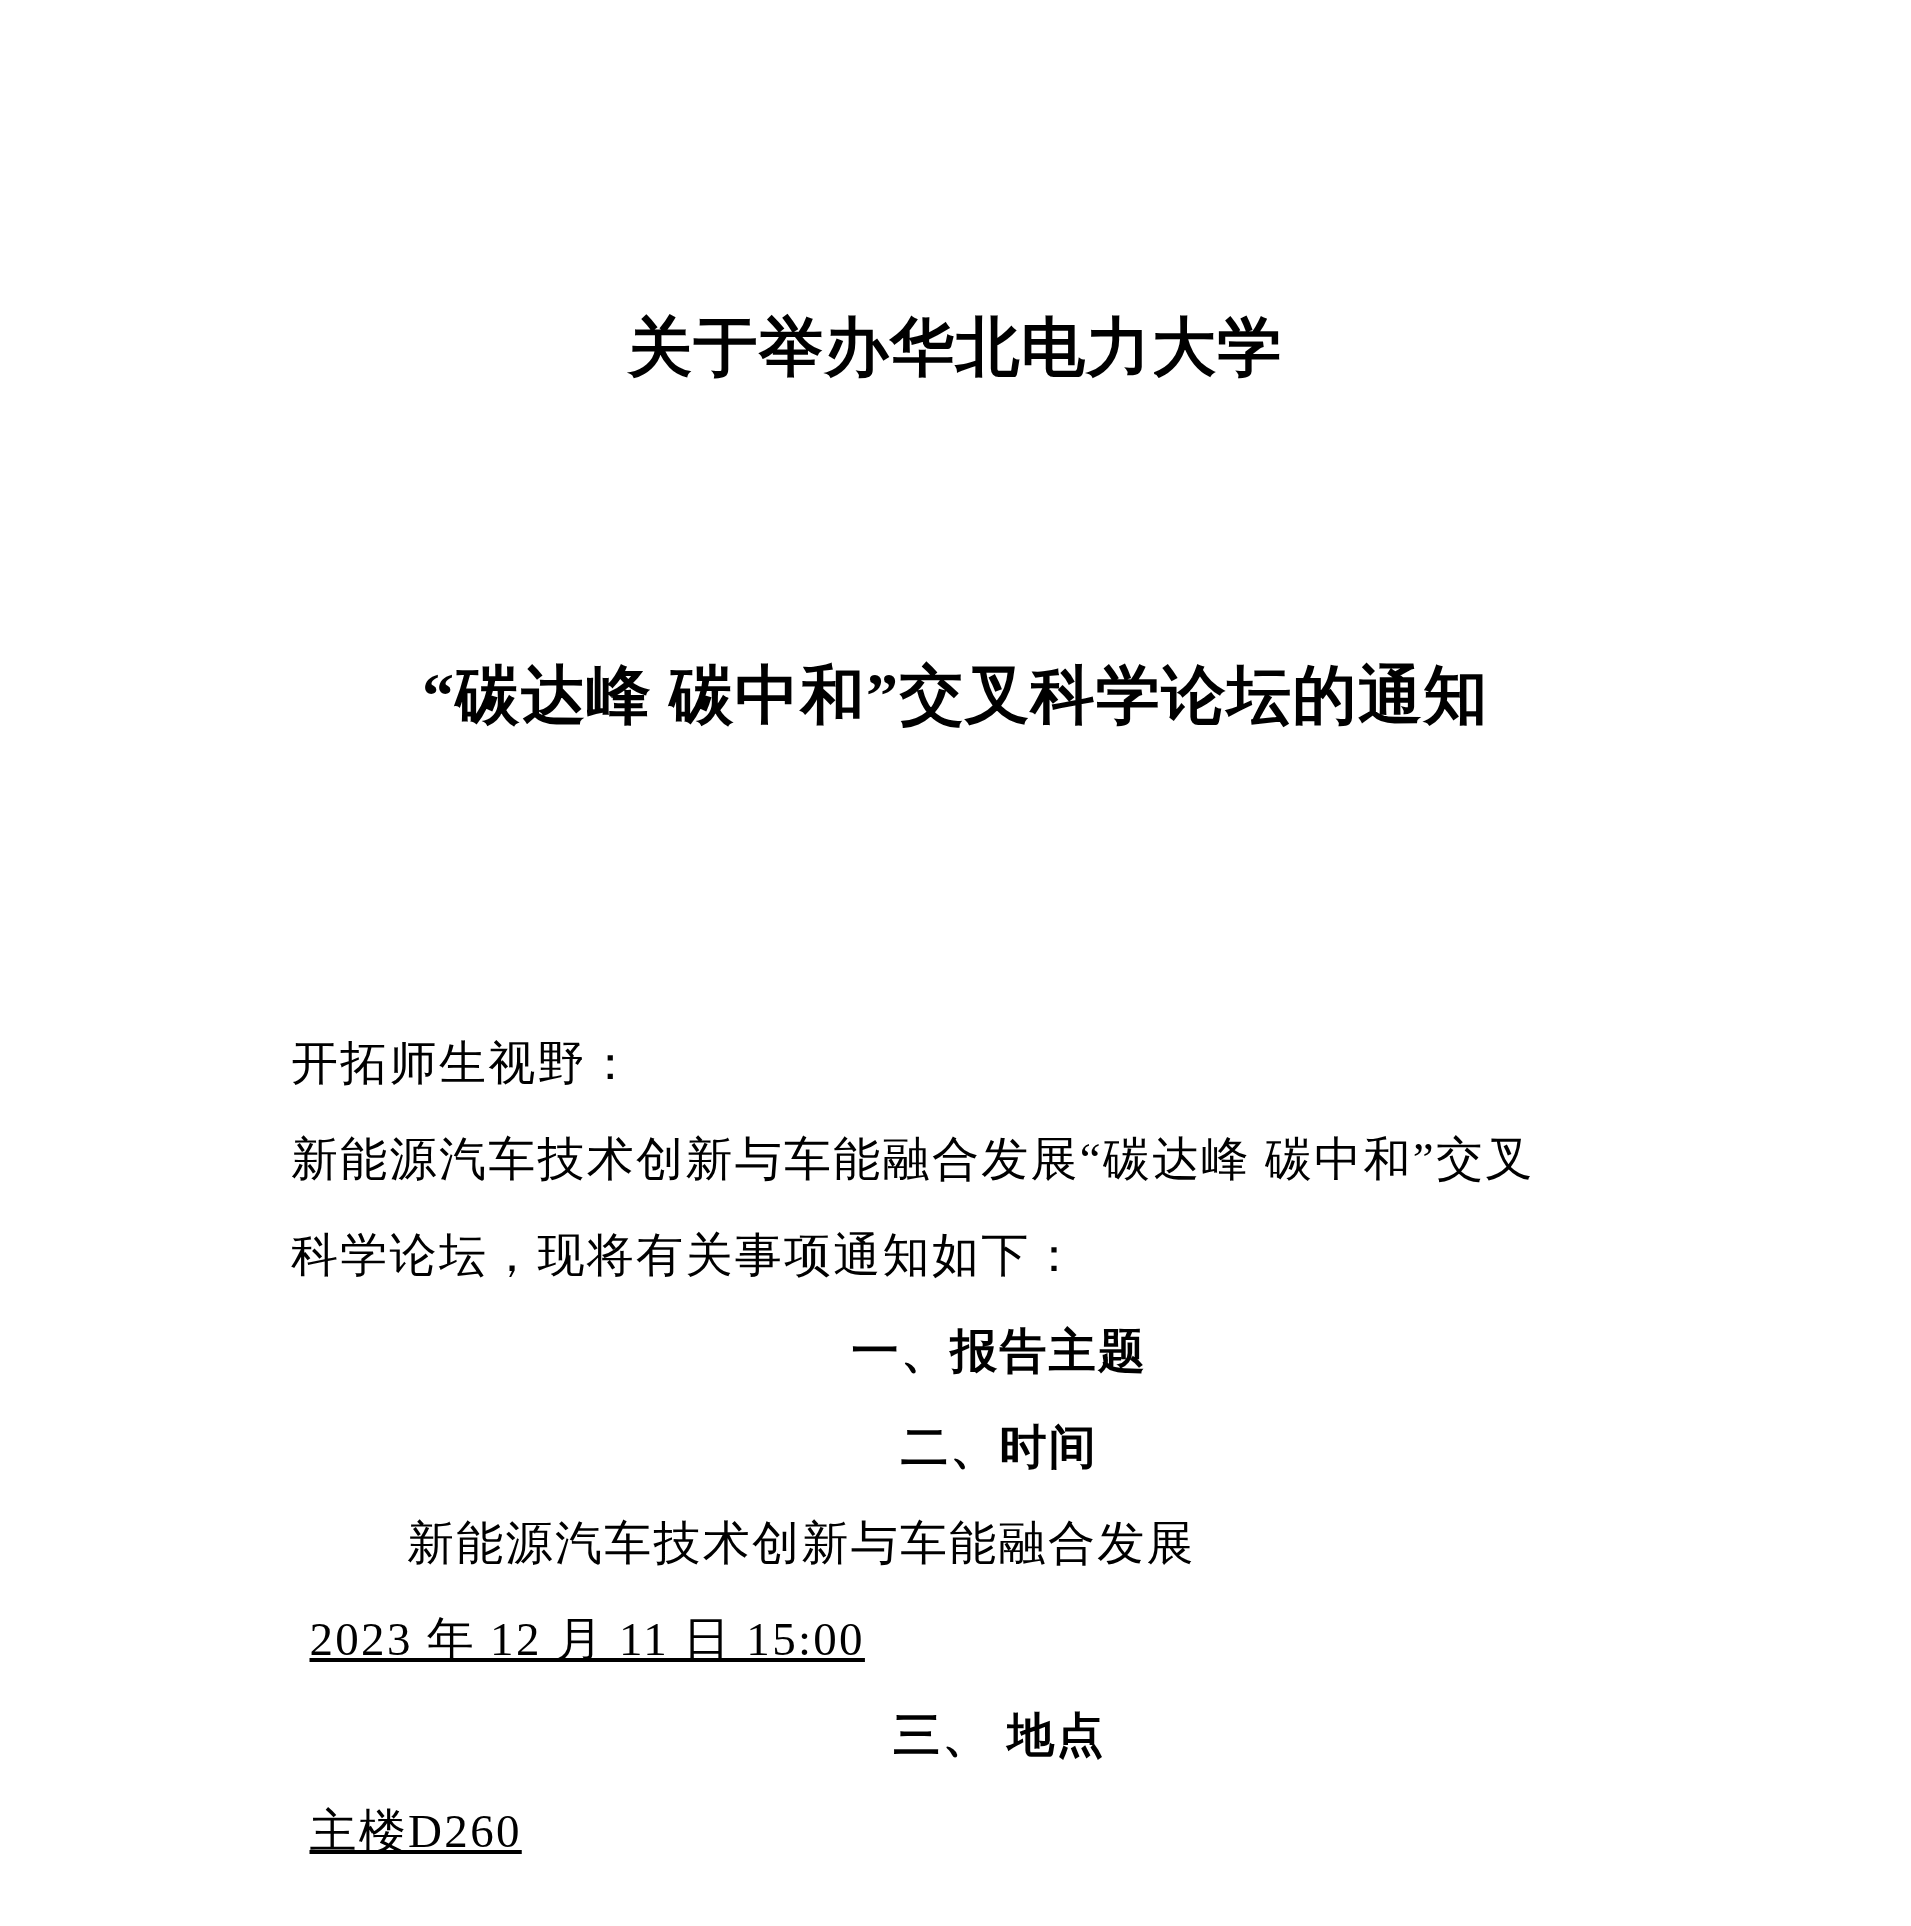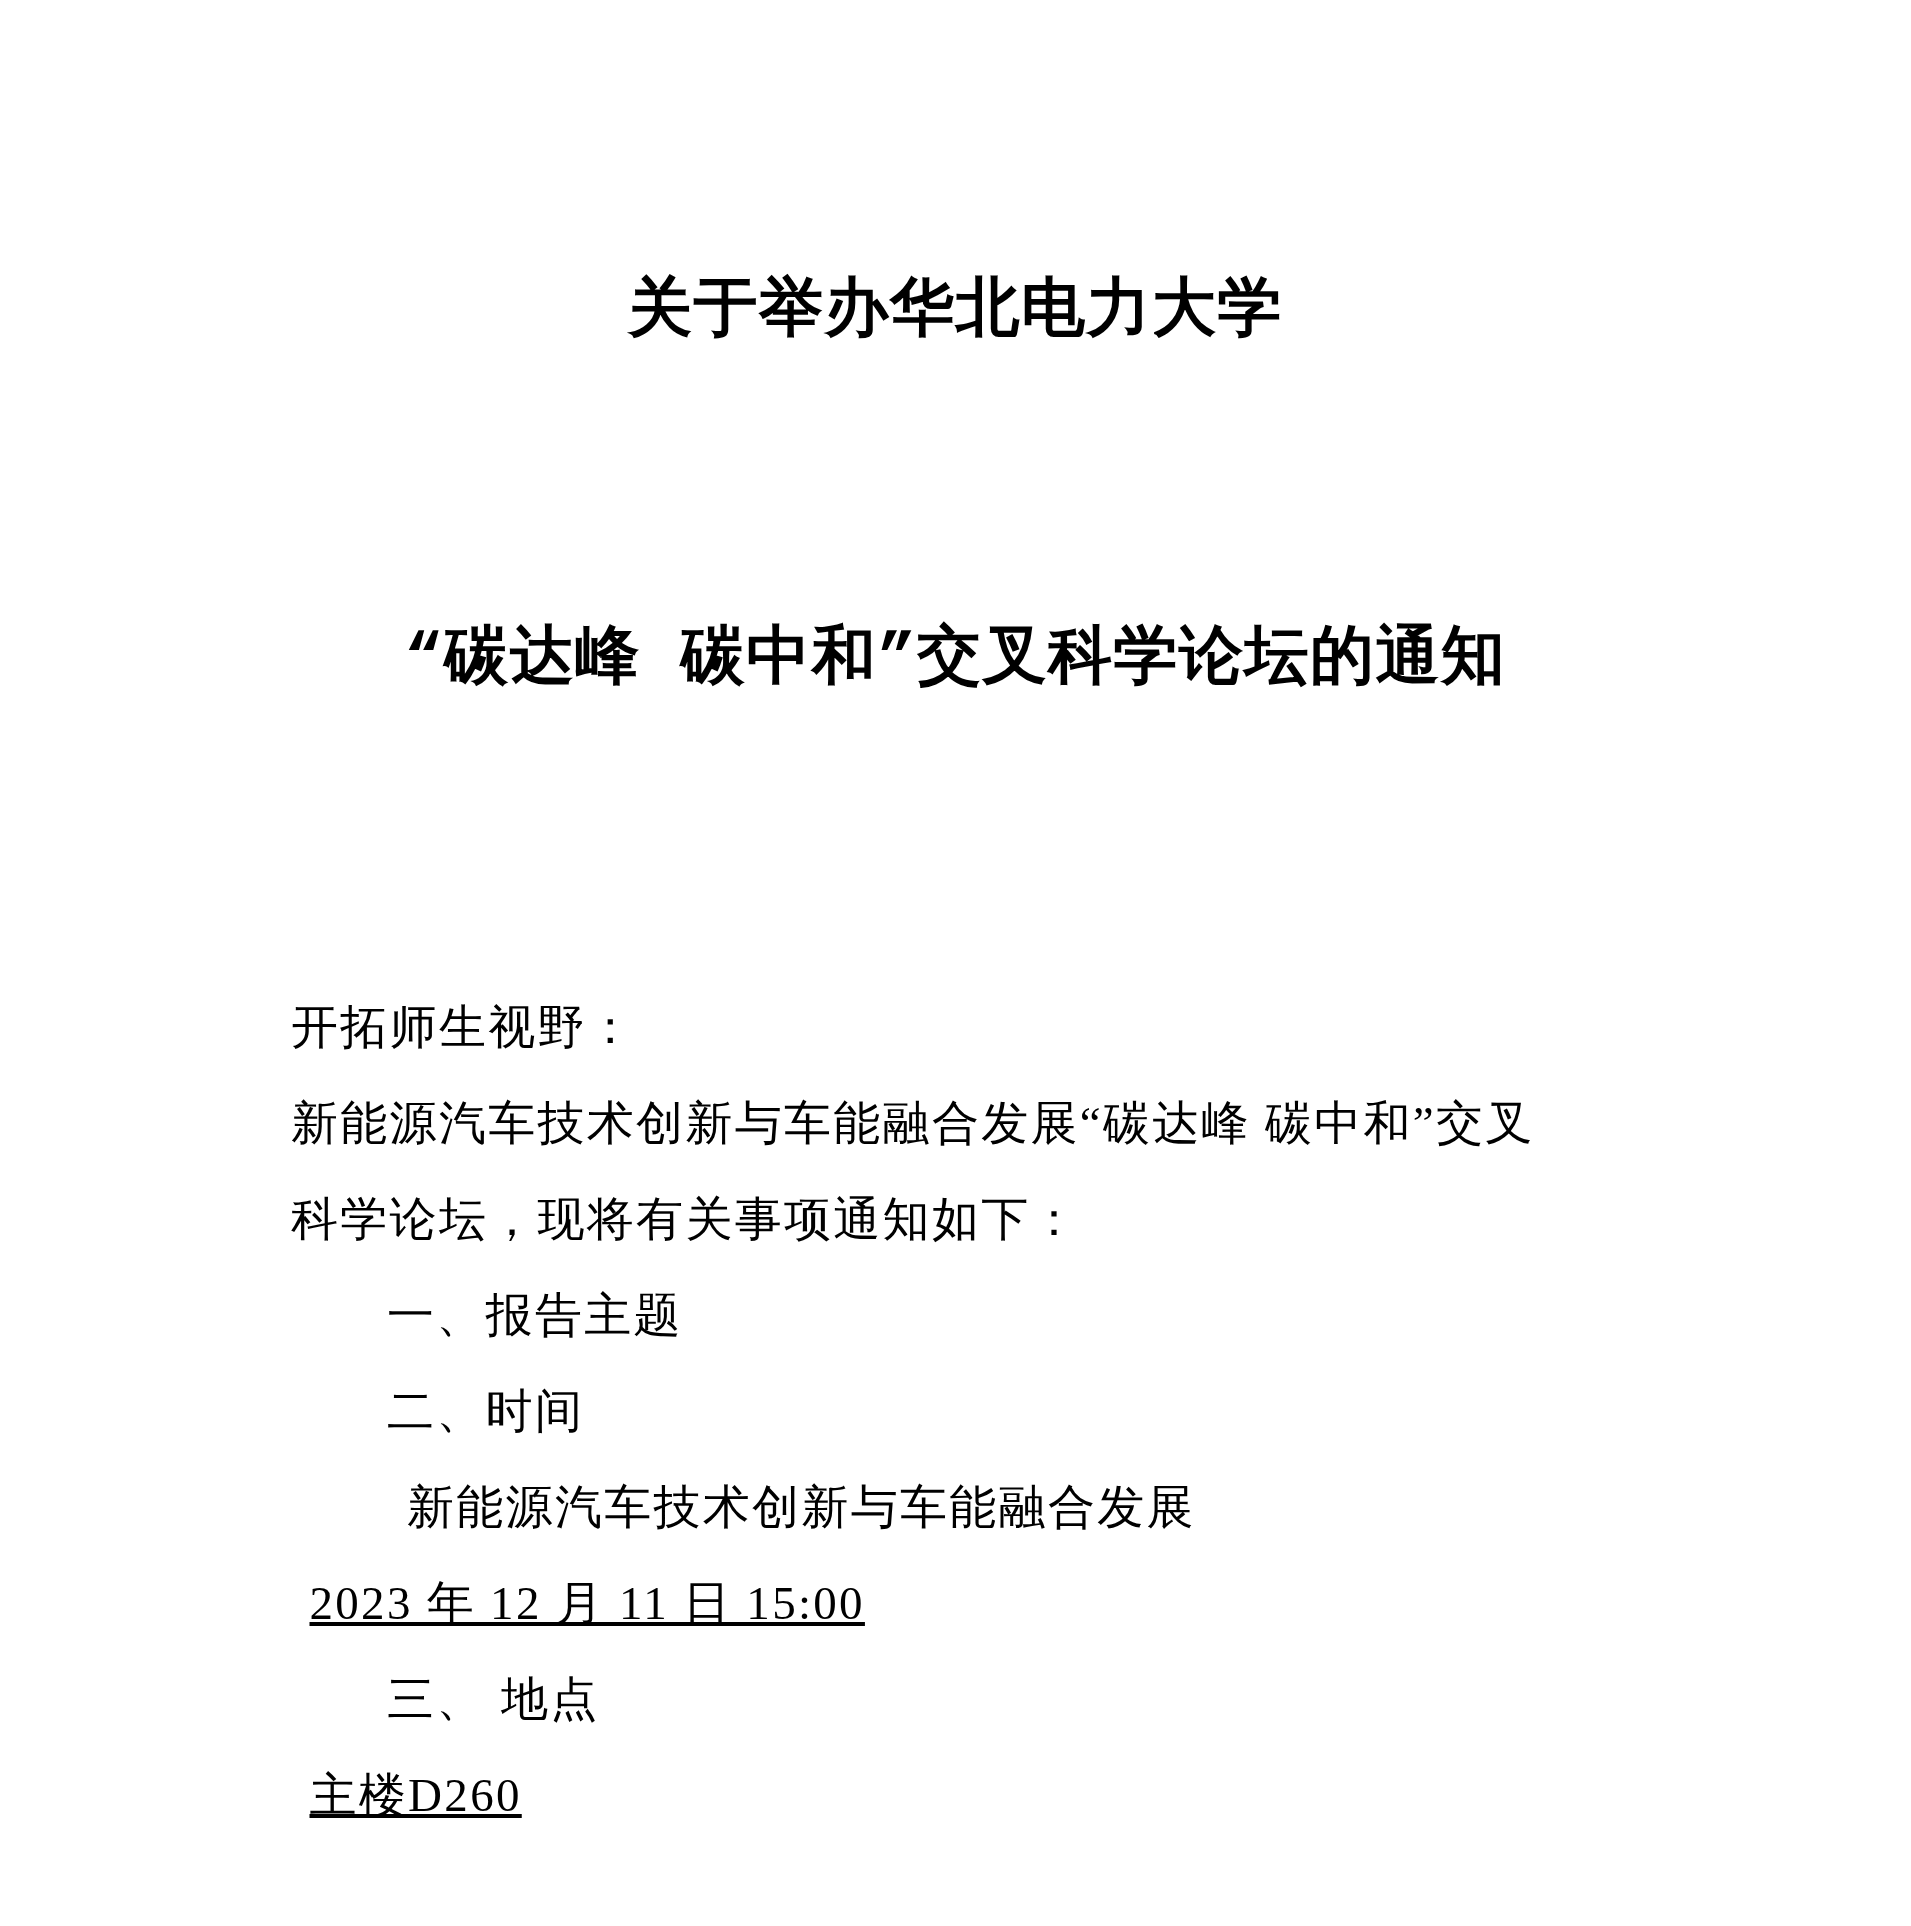--- a/index.html
+++ b/index.html
@@ -12,42 +12,44 @@
     position: relative;
     width: 1911px;
     height: 2430px;
     background: #ffffff;
     overflow: hidden;
     font-family: "Liberation Serif", serif;
   }
   .title-block {
     padding-top: 22px;
     text-align: center;
-    font-family: Liberation Mono, monospace;
+    font-family: Liberation Serif, serif;
     font-weight: 700;
     font-size: 64px;
     line-height: 116px;
     letter-spacing: 1.5px;
     white-space: pre;
+    margin-top: 36px;
   }
   .body-block {
     margin-left: 291px;
     width: 1321px;
     margin-top: 29px;
     font-size: 47px;
     line-height: 96px;
     letter-spacing: 2.3px;
   }
   .line {
     white-space: pre;
     min-height: 96px;
   }
   .heading {
     font-family: "Liberation Sans", sans-serif;
-    font-weight: 400;
+    font-weight: 700;
+    text-align: center;
   }
   .indent2   { padding-left: 96px; }  
   .indent2s  { padding-left: 116px; }  
   .half      { padding-left: 18.5px; text-decoration: underline; }     
 </style>
 </head>
 <body>
 
 <div class="page">
 

